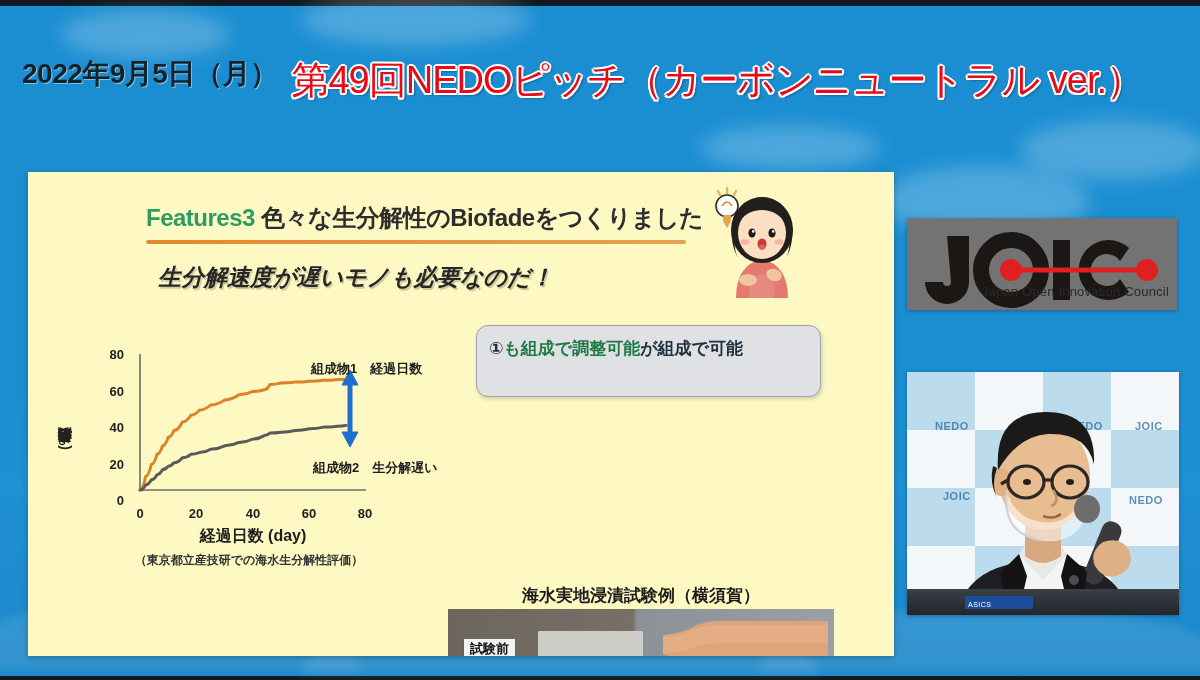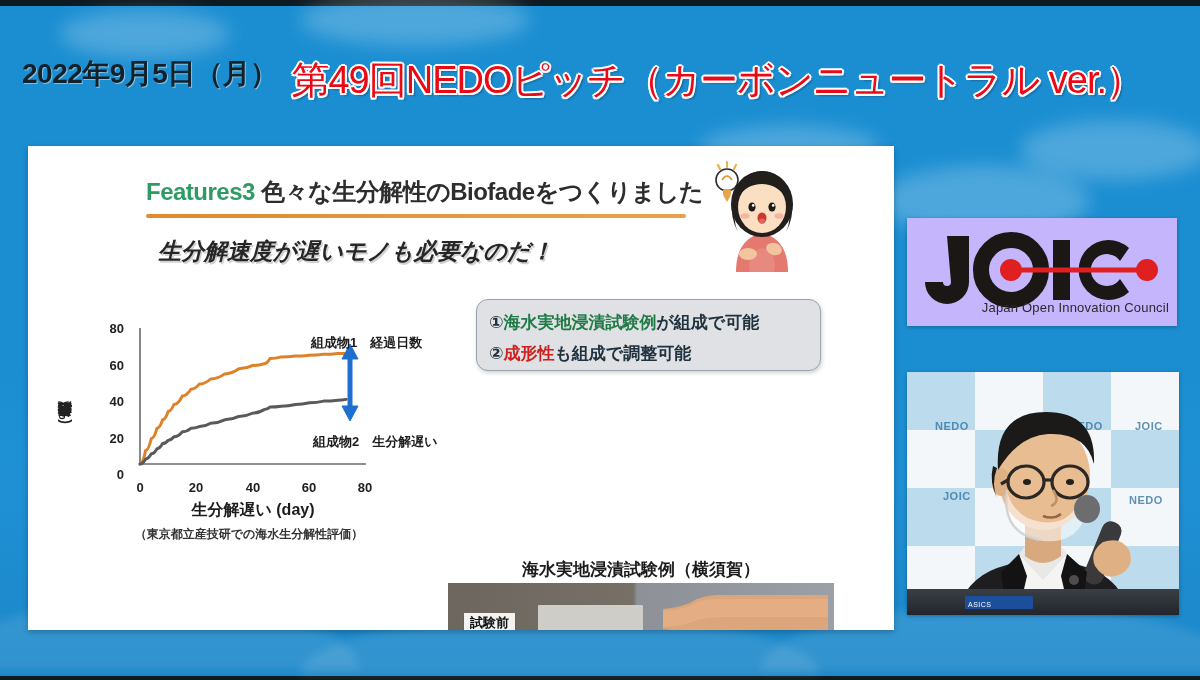--- a/index.html
+++ b/index.html
@@ -41,22 +41,22 @@
     font-size: 38px; font-weight: normal; color:#ea0a17;
     margin-left: 14px; letter-spacing: -1px;
     text-shadow:
        2px 0 0 #fff, -2px 0 0 #fff, 0 2px 0 #fff, 0 -2px 0 #fff,
        1.5px 1.5px 0 #fff, -1.5px 1.5px 0 #fff, 1.5px -1.5px 0 #fff, -1.5px -1.5px 0 #fff,
        3px 3px 2px rgba(0,0,0,0.25);
   }
 
   
   #slide {
-    position:absolute; left:28px; top:146px; width:866px; height:484px;
-    background:#ffffff;
+    position:absolute; left:28px; top:172px; width:866px; height:484px;
+    background:#fef9c3;
     box-shadow: 0 2px 6px rgba(0,0,0,0.25);
     overflow:hidden;
   }
 
   
   #slide-heading {
     position:absolute; left:118px; top:30px; white-space:nowrap;
   }
   #heading-text { font-size:24px; font-weight:bold; color:#2d2d2d; letter-spacing:-0.5px; }
   #heading-feature { color:#2f9b64; }
@@ -139,22 +139,22 @@
   }
   .sheet {
     position:absolute; border-radius:1px;
   }
   .bar {
     position:absolute;
   }
 
   
   #joic {
-    position:absolute; left:907px; top:218px; width:270px; height:108px;
-    background:#c4b5fd; box-shadow:0 1px 4px rgba(0,0,0,0.3);
+    position:absolute; left:907px; top:218px; width:270px; height:92px;
+    background:#737373; box-shadow:0 1px 4px rgba(0,0,0,0.3);
   }
   #joic-inner { position:absolute; inset:0; }
   #joic-sub {
     position:absolute; left:0; right:8px; bottom:11px; text-align:right;
     font-size:13px; color:#2a2a2a; letter-spacing:0.2px;
   }
 
   
   #video {
     position:absolute; left:907px; top:372px; width:272px; height:243px;
@@ -280,27 +280,26 @@
     </div>
 
     <div id="xtick-wrap">
       <span class="xtick" style="left:12px;">0</span>
       <span class="xtick" style="left:68px;">20</span>
       <span class="xtick" style="left:125px;">40</span>
       <span class="xtick" style="left:181px;">60</span>
       <span class="xtick" style="left:237px;">80</span>
     </div>
 
-    <div id="x-axis-title">生分解遅い (day)</div>
+    <div id="x-axis-title">経過日数 (day)</div>
     <div id="chart-caption">（東京都立産技研での海水生分解性評価）</div>
   </div>
 
   <div id="callout">
-    <div class="callout-line"><span>①</span><span class="hl-green">海水実地浸漬試験例</span><span>が組成で可能</span></div>
-    <div class="callout-line"><span>②</span><span class="hl-red">成形性</span><span>も組成で調整可能</span></div>
+    <div class="callout-line"><span>①</span><span class="hl-green">も組成で調整可能</span><span>が組成で可能</span></div>
   </div>
 
   <div id="photo-title">海水実地浸漬試験例（横須賀）</div>
 
   <div id="photo">
 
     <div class="sheet" style="left:90px;  top:22px;  width:105px; height:38px; background:#cfcdc8;"></div>
 
     <svg class="bar" style="left:215px; top:12px; width:165px; height:48px;" viewBox="0 0 165 48">
       <path d="M0 14 q22 -2 34 -10 q14 -5 28 -4 H165 V48 H62 q-14 1 -28 -4 q-12 -8 -34 -10 z" fill="#dda57a"></path>

